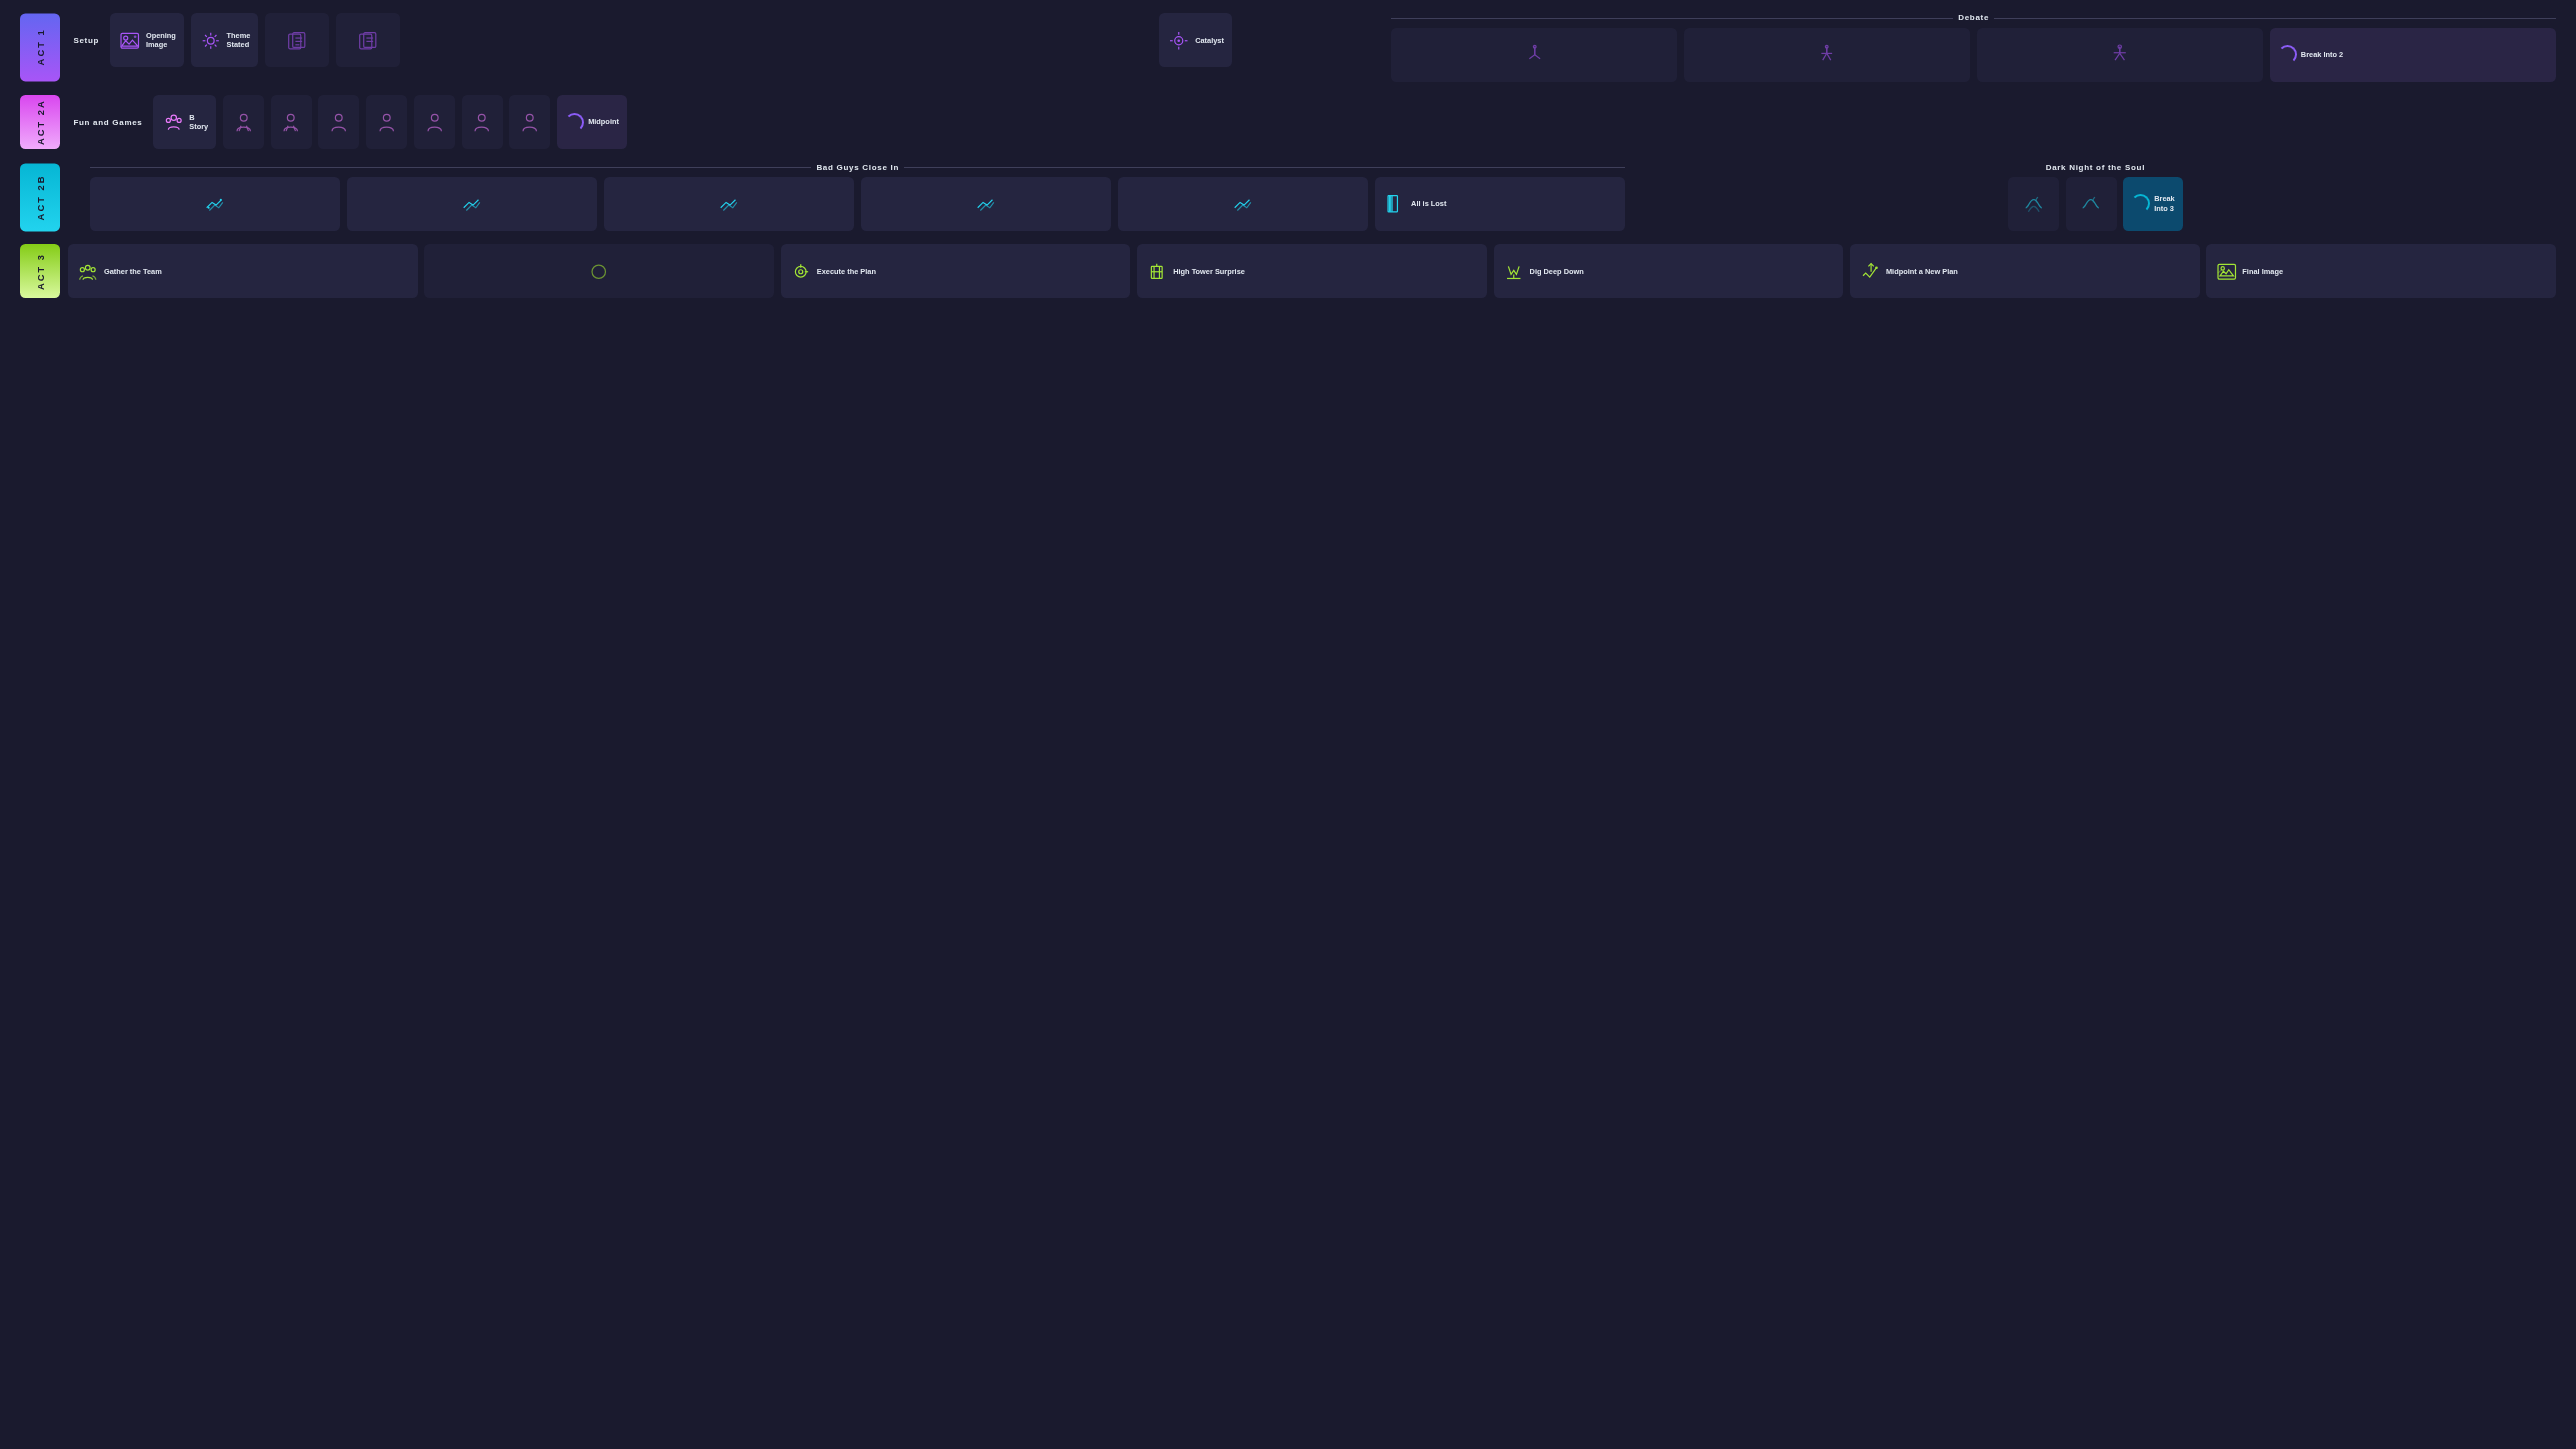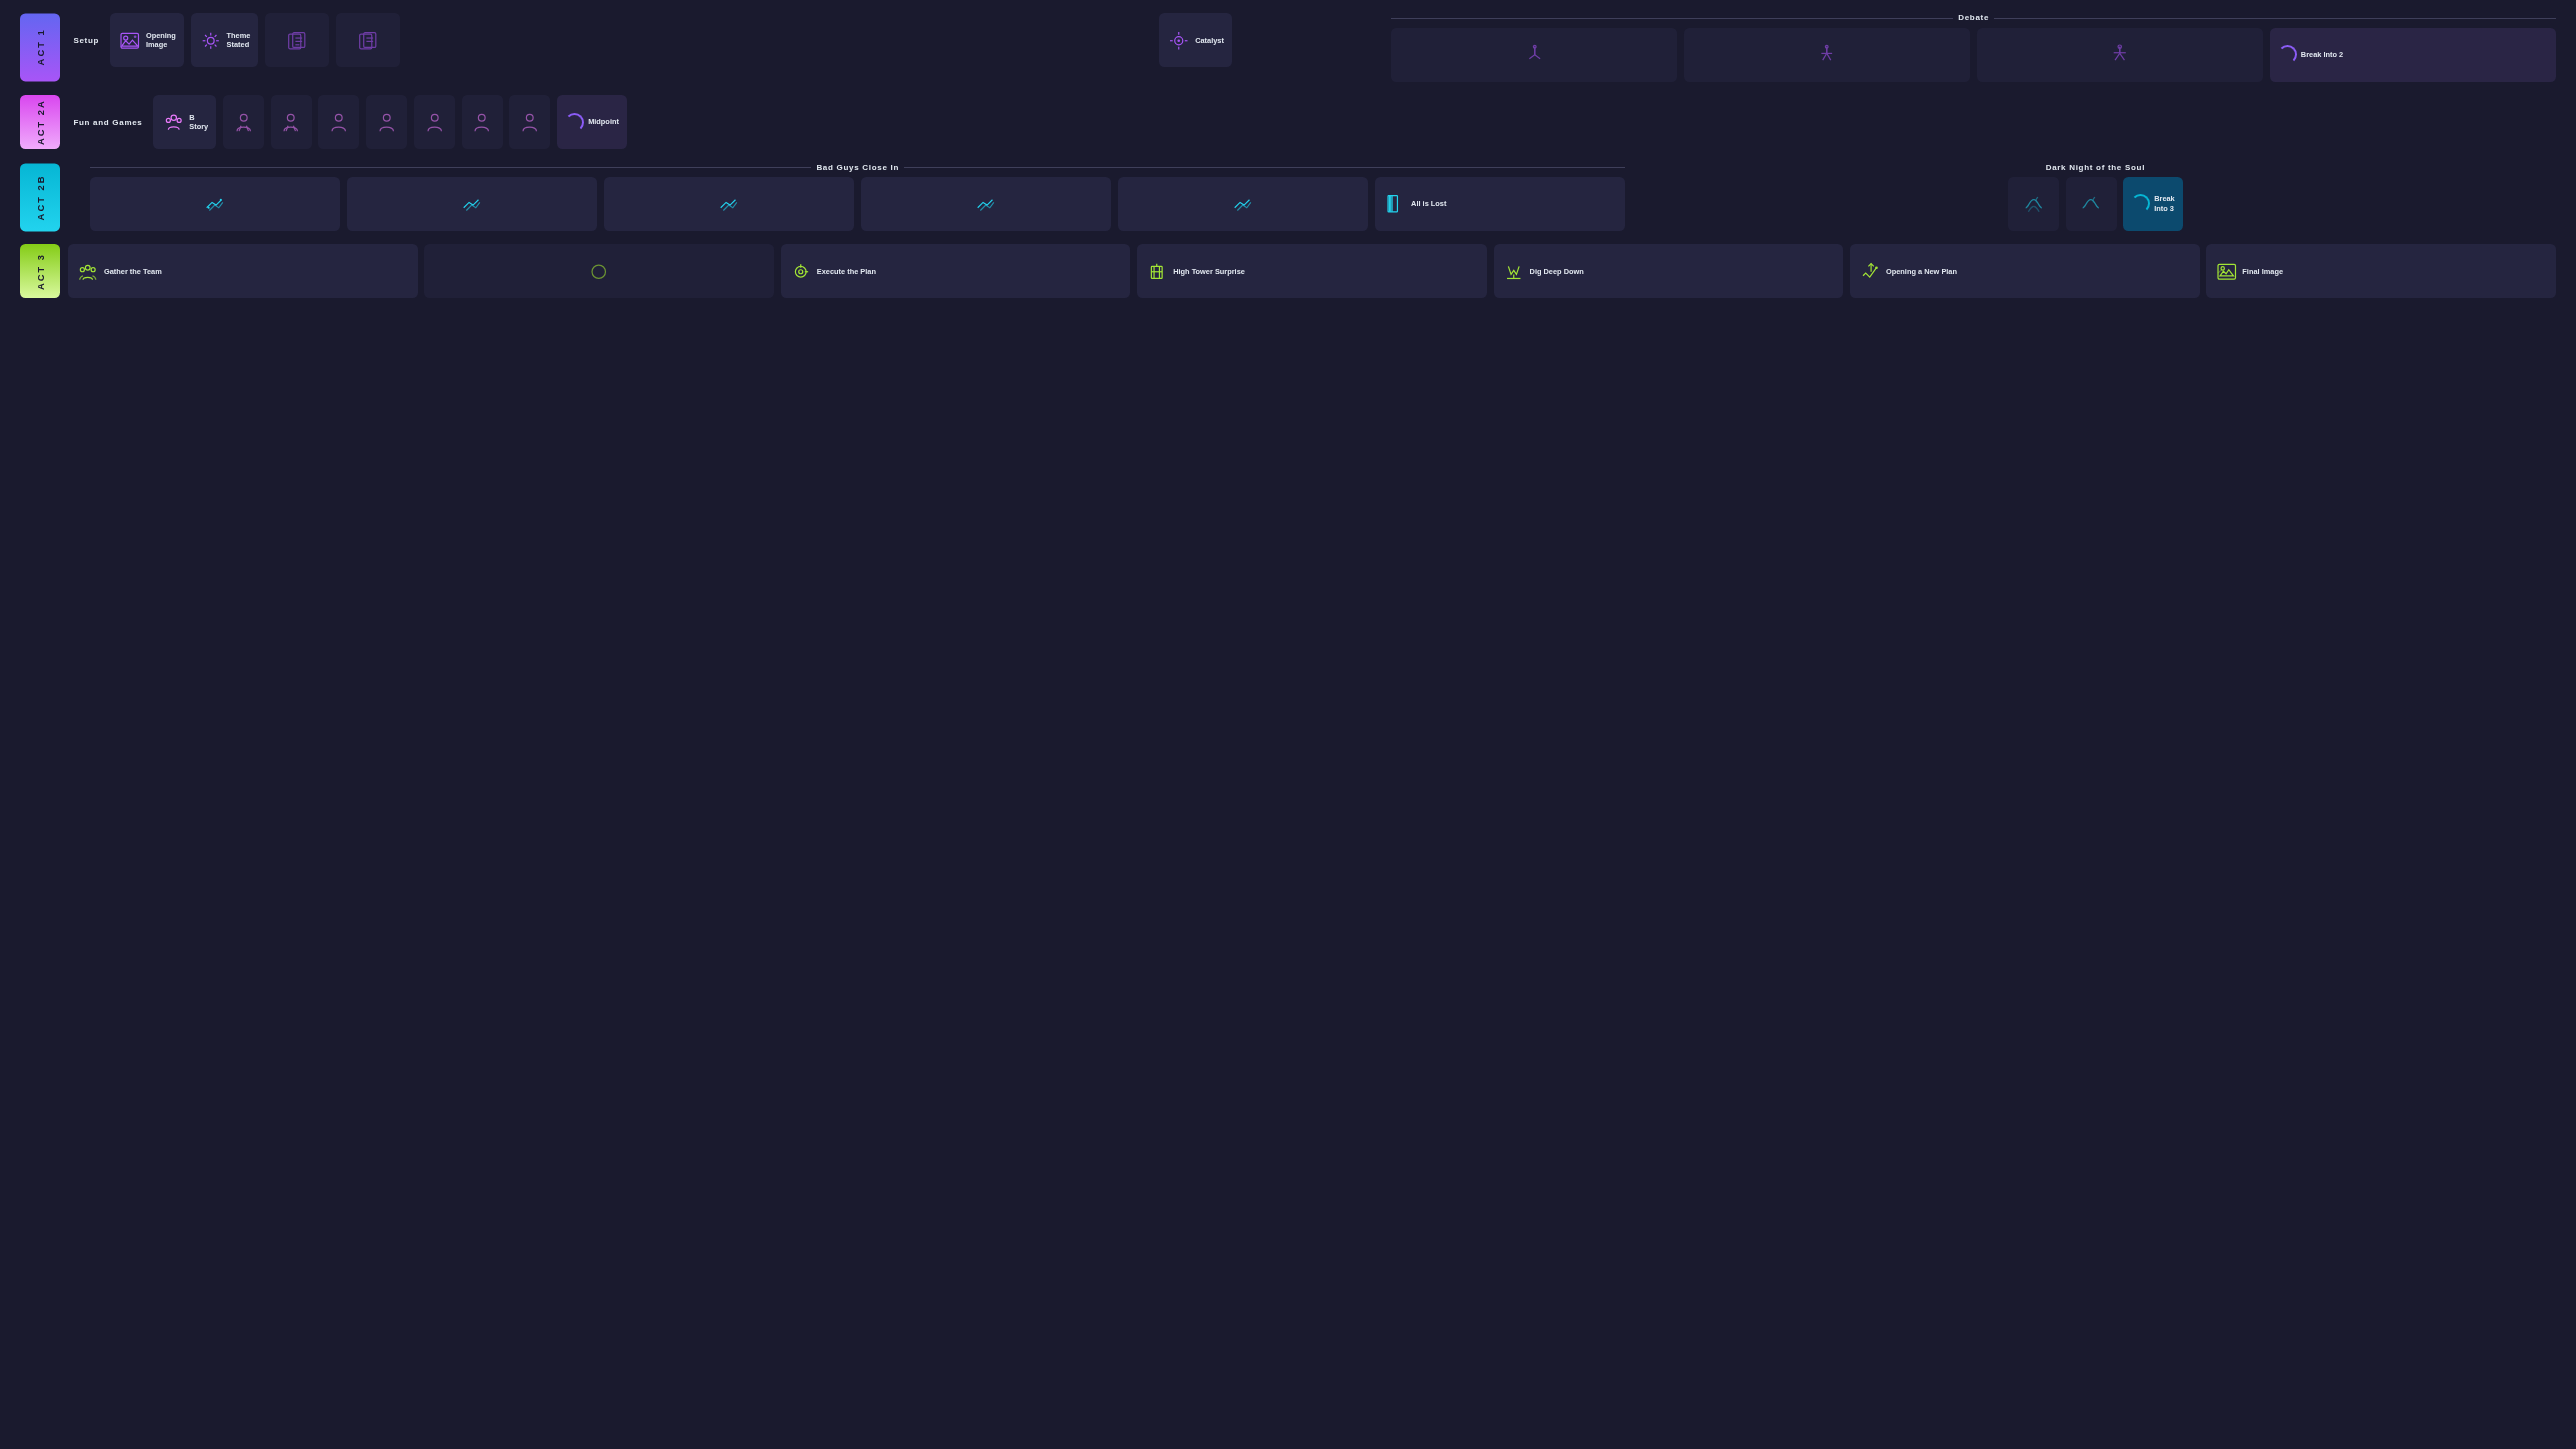--- a/index.html
+++ b/index.html
@@ -542,21 +542,21 @@
 
           <div class="beat-card labeled">
             <div class="card-icon icon-lime">
               <svg viewBox="0 0 32 32" fill="none" stroke="currentColor" stroke-width="1.8">
                 <path d="M6 22 L10 18 L16 24 L26 10"></path>
                 <circle cx="26" cy="10" r="2" fill="currentColor" stroke="none"></circle>
                 <path d="M14 8 L18 4 L22 8"></path>
                 <line x1="18" y1="4" x2="18" y2="16"></line>
               </svg>
             </div>
-            <span class="card-label">Opening a New Plan</span>
+            <span class="card-label">Midpoint a New Plan</span>
           </div>
 
           <div class="beat-card labeled">
             <div class="card-icon icon-lime">
               <svg viewBox="0 0 32 32" fill="none" stroke="currentColor" stroke-width="1.8">
                 <rect x="3" y="5" width="26" height="22" rx="2"></rect>
                 <path d="M6 22 L11 15 L15 19 L19 13 L26 22 Z"></path>
                 <circle cx="10" cy="11" r="2.5"></circle>
                 <path d="M3 18 L9 12" opacity="0.4"></path>
               </svg>

